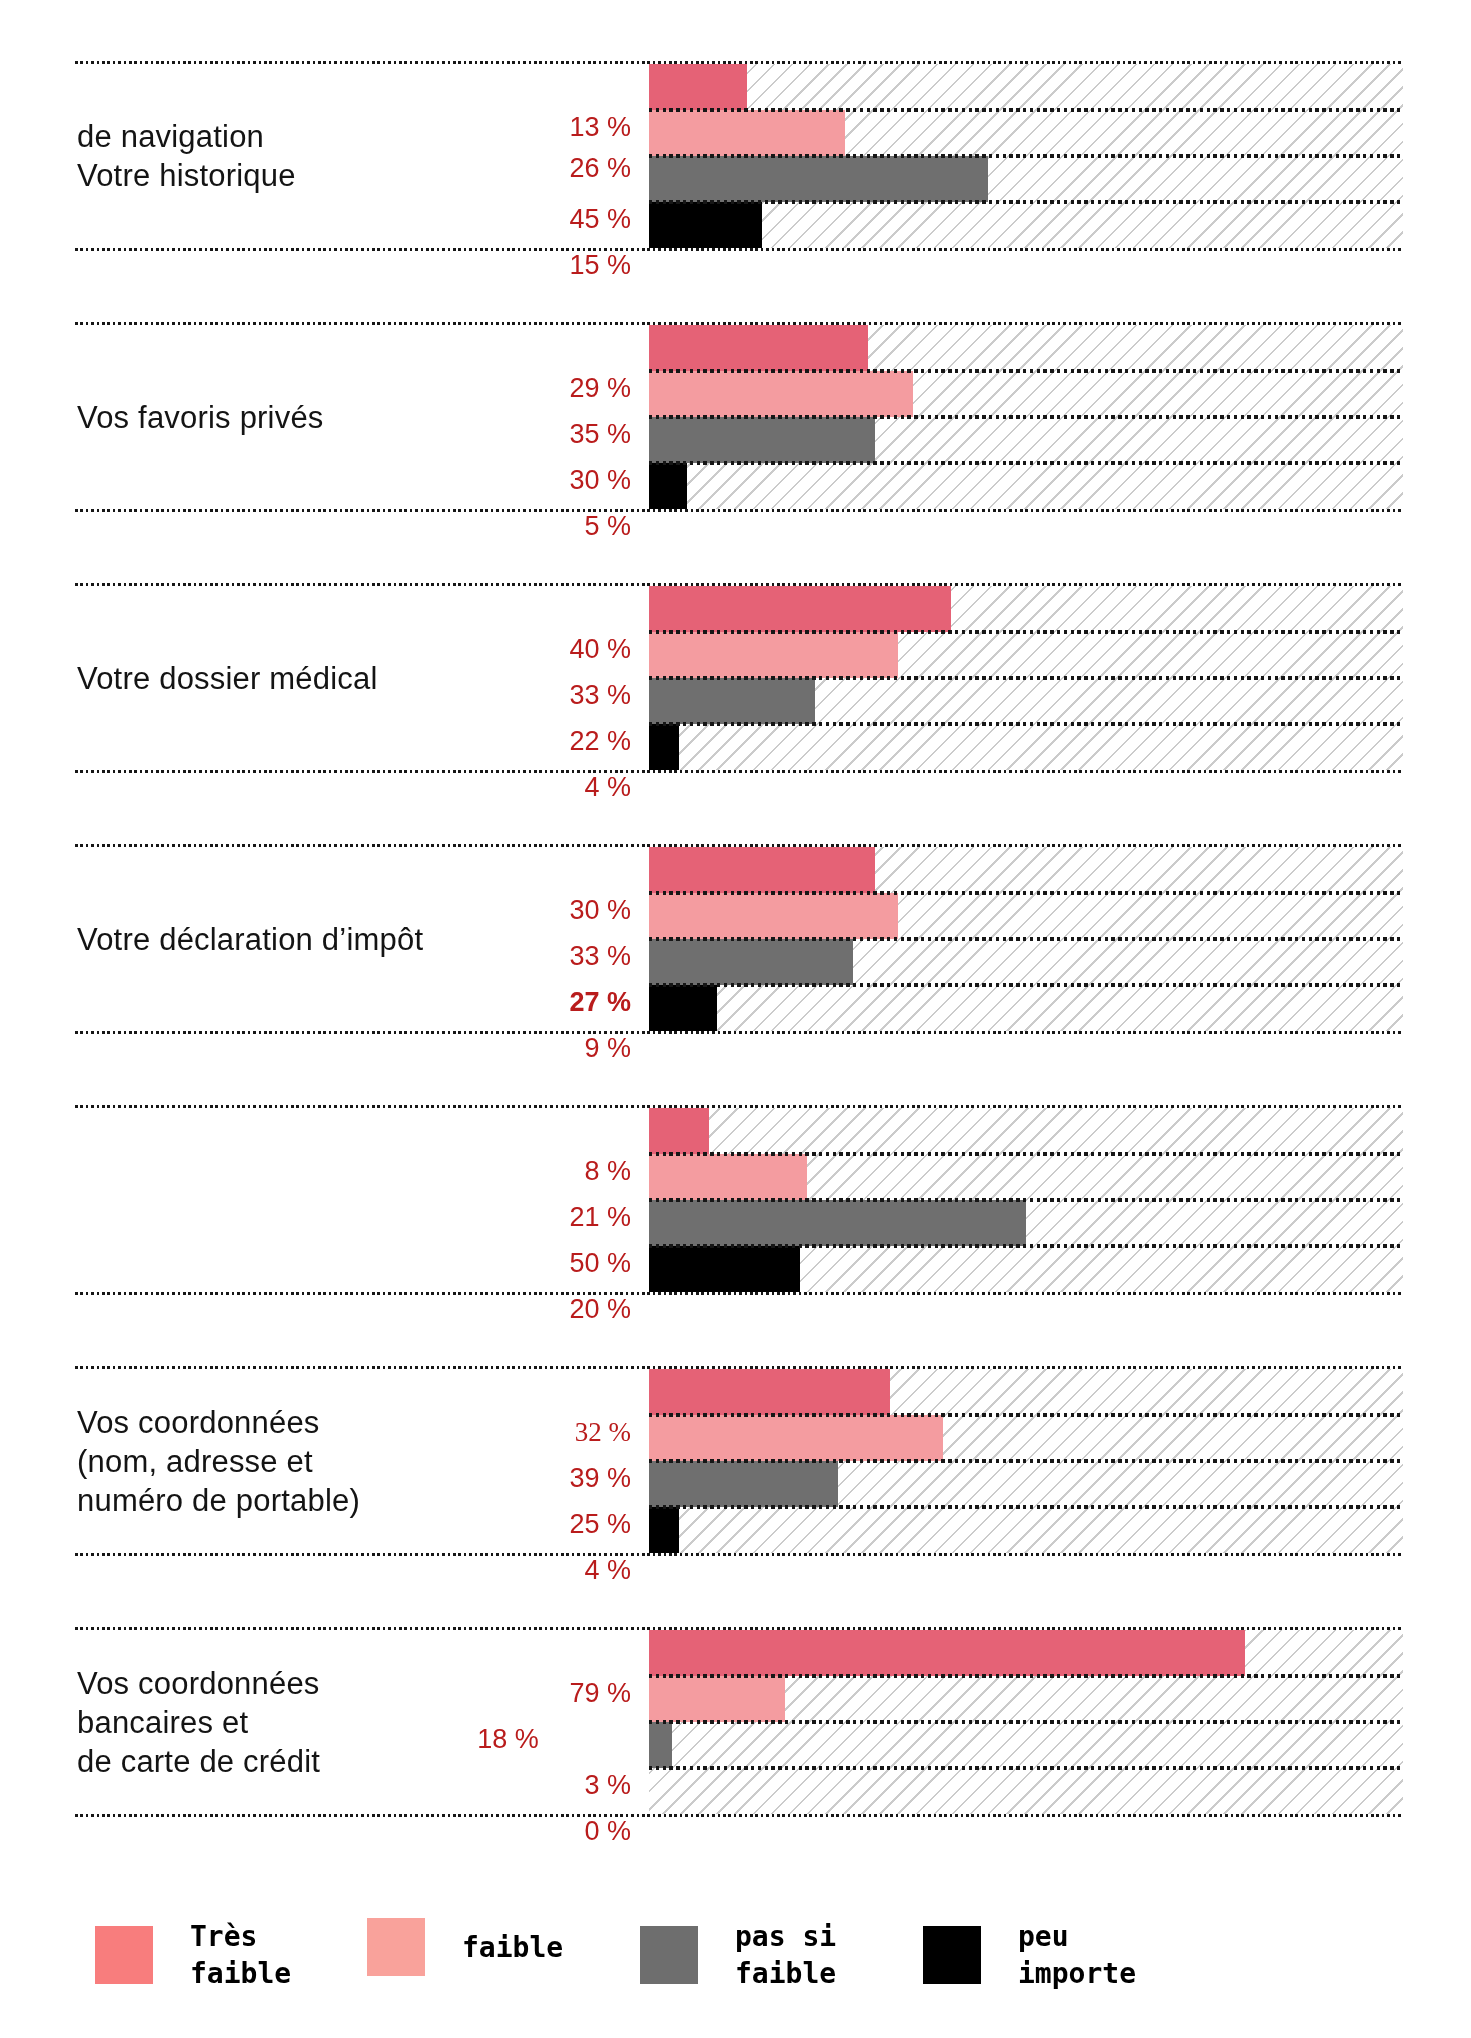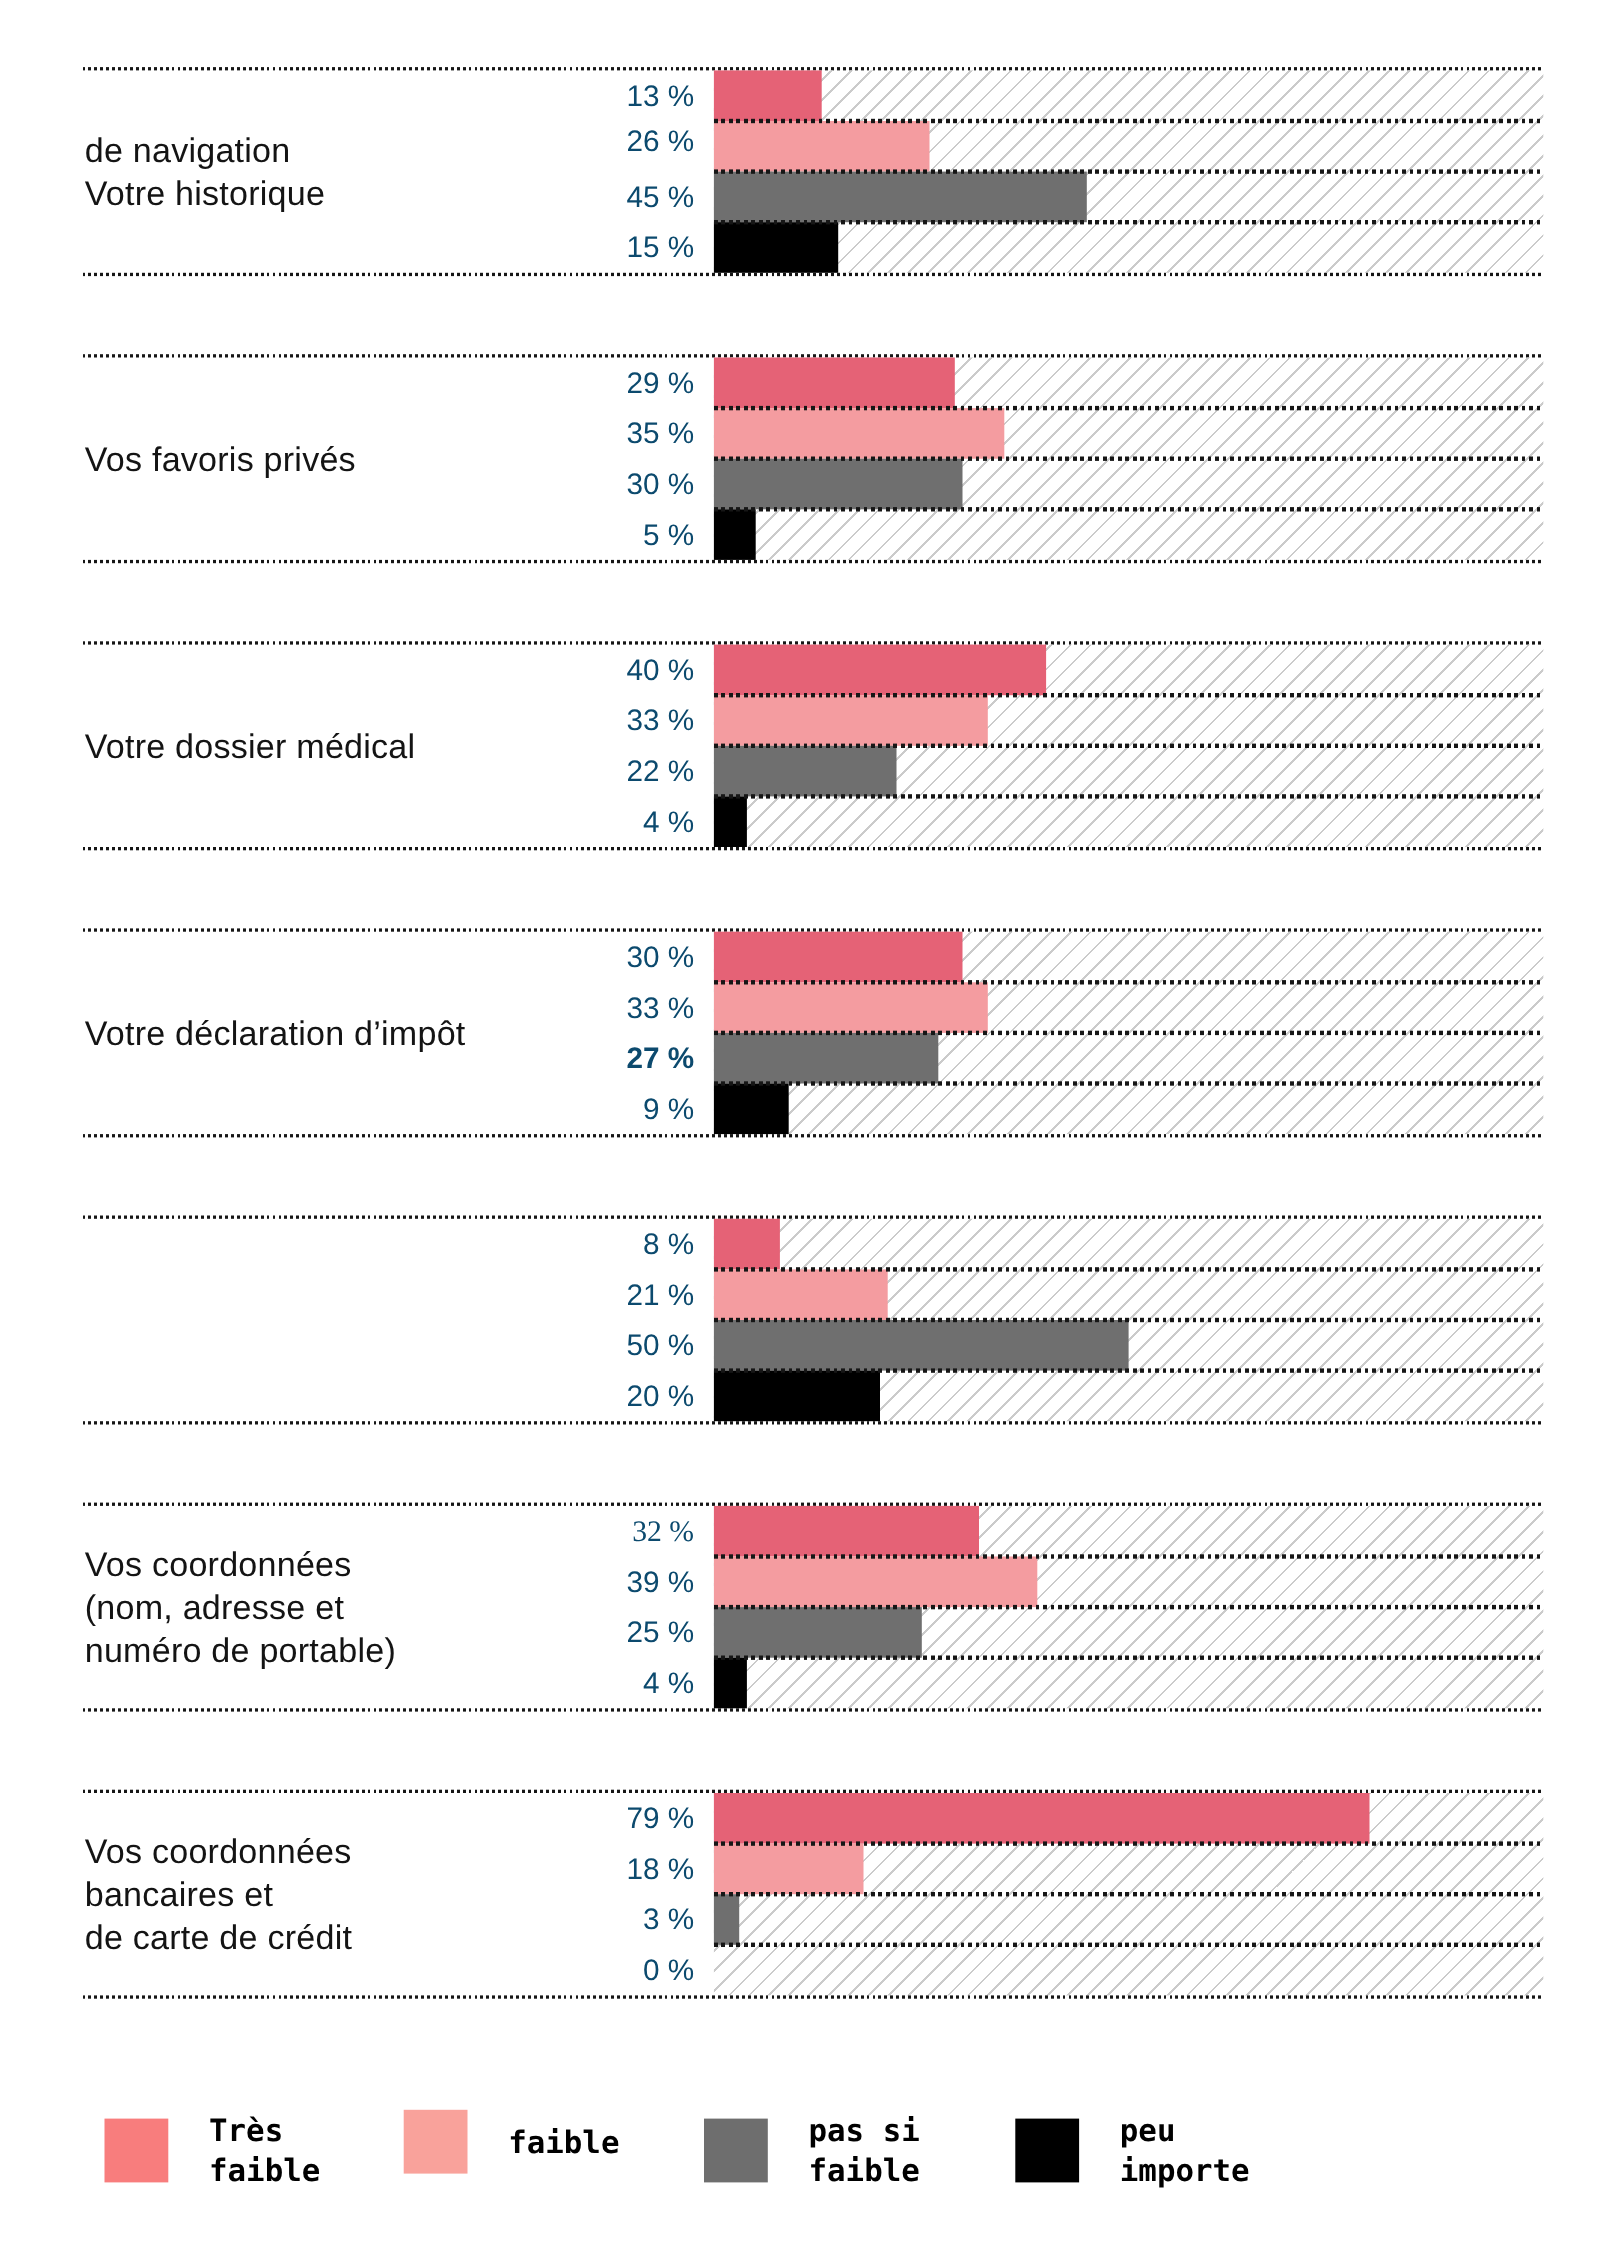--- a/index.html
+++ b/index.html
@@ -14,21 +14,21 @@
   .glabel{position:absolute;left:2px;top:3px;bottom:3px;width:470px;
           display:flex;flex-direction:column;justify-content:center;
           font-size:31px;line-height:39px;color:#141414;letter-spacing:.2px;}
   .track{position:absolute;left:574px;top:3px;width:754px;height:184px;
          background:repeating-linear-gradient(135deg,transparent 0 11px,#cbcbcb 11px 12.8px);}
   .brow{position:relative;height:46px;}
   .brow.sep::before{content:"";position:absolute;left:0;right:0;top:-1.6px;height:3.2px;z-index:3;
          background:repeating-linear-gradient(90deg,#161616 0 3.4px,transparent 3.4px 6.8px);}
   .fill{position:relative;height:100%;z-index:2;}
   .pct{position:absolute;left:310px;width:246px;text-align:right;
-       font-size:27px;line-height:46px;color:#0c4a6e;}
+       font-size:27px;line-height:46px;color:#b91c1c;margin-top:40px;}
   
   .legend-item{position:absolute;top:1918px;display:flex;align-items:center;}
   .swatch{width:58px;height:58px;flex:0 0 auto;}
   .llabel{margin-left:37px;font-family:"DejaVu Sans Mono","Liberation Mono",monospace;
           font-weight:bold;font-size:28px;line-height:37px;color:#000;white-space:nowrap;}
 </style>
 </head>
 <body>
 
 <div class="page">
@@ -205,21 +205,21 @@
           </div>
           <div class="brow sep">
             <div class="fill" style="width: 22.62px; background: rgb(111, 111, 111);"></div>
           </div>
           <div class="brow sep">
             <div class="fill" style="width: 0px; background: rgb(0, 0, 0);"></div>
           </div>
         </div>
     <div class="dline bottom"></div>
   <div class="pct" style="top: 3px;">79 %</div>
-        <div class="pct" style="top: 49px;">18 %</div>
+        <div class="pct" style="top: 49px; text-align: center;">18 %</div>
         <div class="pct" style="top: 95px;">3 %</div>
         <div class="pct" style="top: 141px;">0 %</div>
       </div>
 </div>
   <div id="legend">
   <div class="legend-item" style="left: 95px;">
     <div class="swatch" style="background: rgb(248, 125, 125);"></div>
     <div class="llabel">
           <div>Très</div>
           <div>faible</div>

